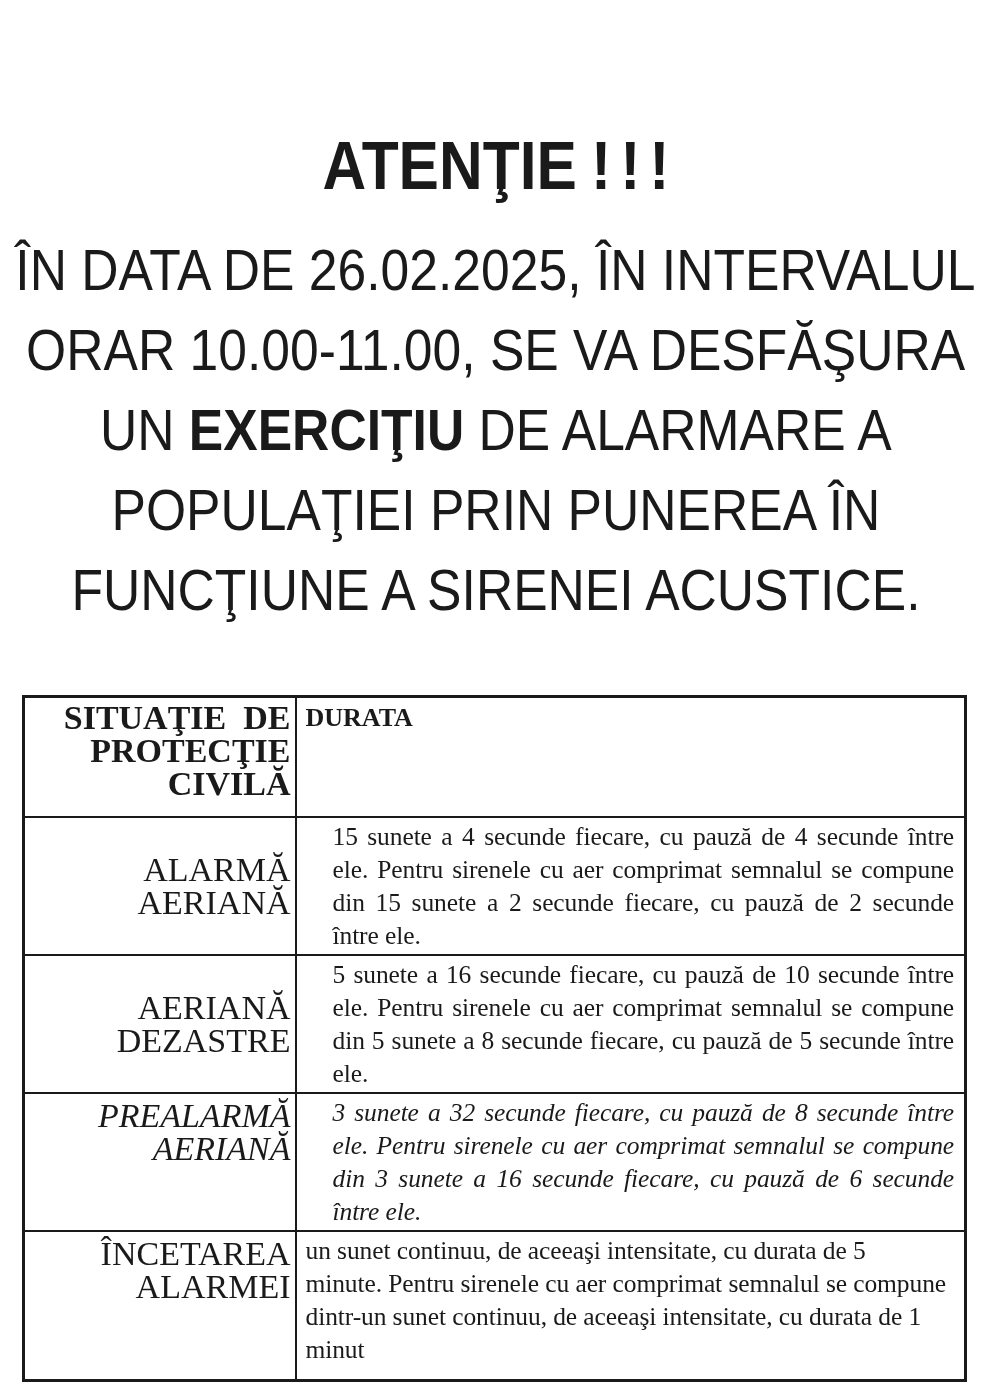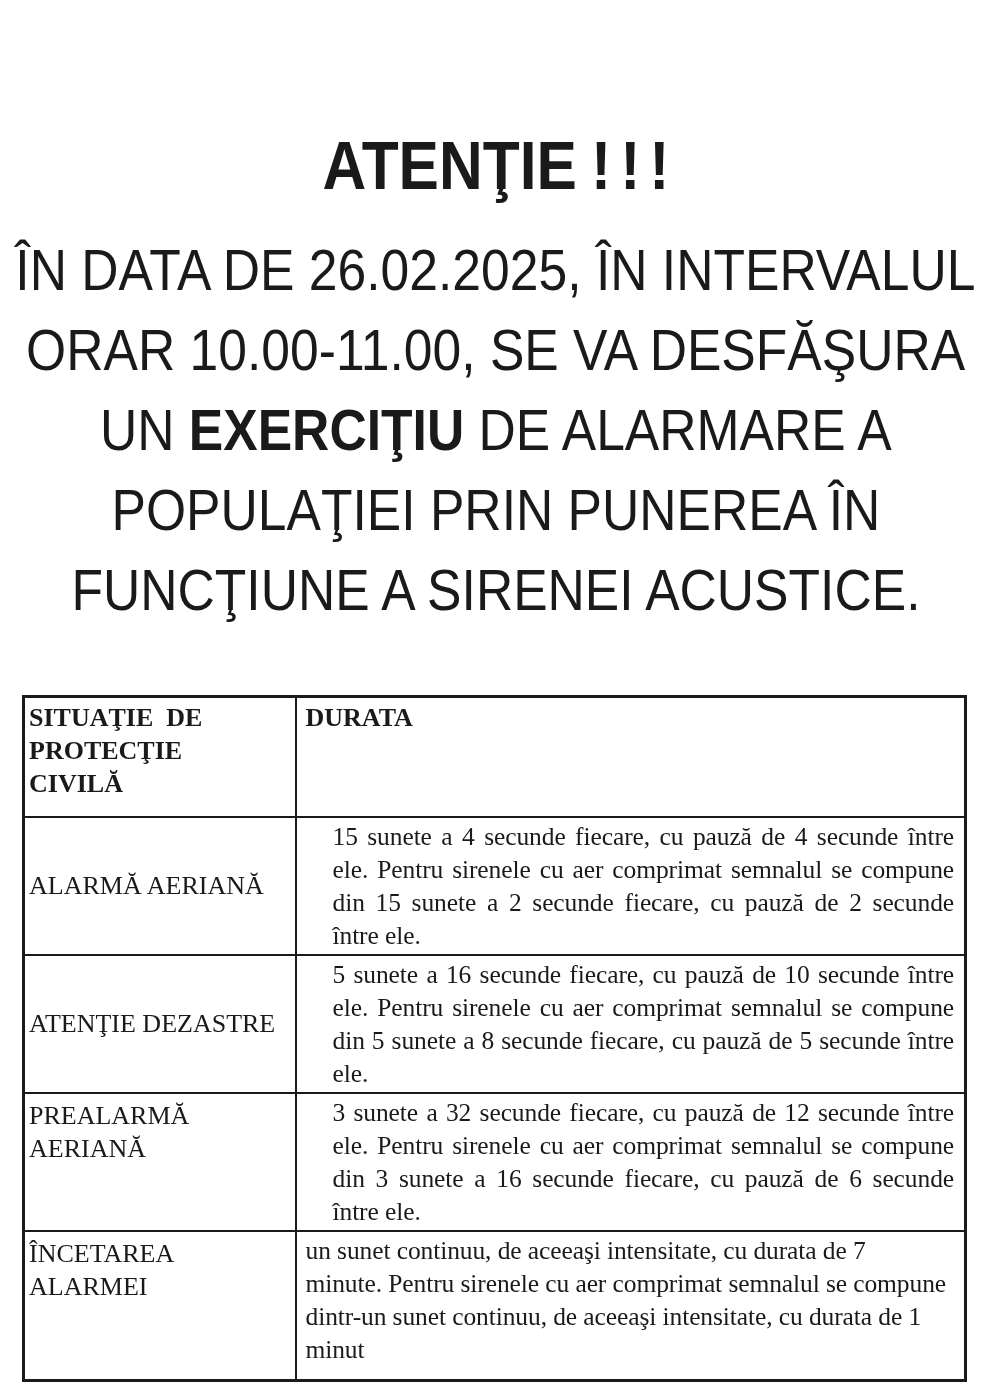--- a/index.html
+++ b/index.html
@@ -62,26 +62,26 @@
     table-layout: fixed;
     border: 3px solid #1a1a1a;
   }
   table.signals col.c1 { width: 272px; }
   table.signals col.c2 { width: 670px; }
   table.signals td { border: 2px solid #1a1a1a; }
 
   tr.hdr { height: 120px; }
   tr.r1  { height: 112px; }
   tr.r2  { height: 118px; }
-  tr.r3  { height: 128px; }
+  tr.r3  { height: 128px; font-style: italic; }
   tr.r4  { height: 150px; }
 
   td.sit {
-    text-align: left;
-    font-size: 26px;
+    text-align: right;
+    font-size: 34px;
     line-height: 33px;
     padding: 2px 4px;
   }
   td.sit.hd {
     font-weight: 700;
     vertical-align: top;
     white-space: pre-line;
     padding-top: 3px;
   }
   tr.mid td.sit { vertical-align: middle; }
@@ -129,30 +129,30 @@
         <td class="sit hd">SITUAŢIE&nbsp; DE
 PROTECŢIE
 CIVILĂ</td>
         <td class="dur hd">DURATA</td>
       </tr>
       <tr class="r1 mid">
         <td class="sit">ALARMĂ AERIANĂ</td>
         <td class="dur just">15 sunete a 4 secunde fiecare, cu pauză de 4 secunde între ele. Pentru sirenele cu aer comprimat semnalul se compune din 15 sunete a 2 secunde fiecare, cu pauză de 2 secunde între ele.</td>
       </tr>
       <tr class="r2 mid">
-        <td class="sit">ATENŢIE DEZASTRE</td>
+        <td class="sit">AERIANĂ DEZASTRE</td>
         <td class="dur just">5 sunete a 16 secunde fiecare, cu pauză de 10 secunde între ele. Pentru sirenele cu aer comprimat semnalul se compune din 5 sunete a 8 secunde fiecare, cu pauză de 5 secunde între ele.</td>
       </tr>
       <tr class="r3 top">
         <td class="sit">PREALARMĂ AERIANĂ</td>
-        <td class="dur just">3 sunete a 32 secunde fiecare, cu pauză de 12 secunde între ele. Pentru sirenele cu aer comprimat semnalul se compune din 3 sunete a 16 secunde fiecare, cu pauză de 6 secunde între ele.</td>
+        <td class="dur just">3 sunete a 32 secunde fiecare, cu pauză de 8 secunde între ele. Pentru sirenele cu aer comprimat semnalul se compune din 3 sunete a 16 secunde fiecare, cu pauză de 6 secunde între ele.</td>
       </tr>
       <tr class="r4 top">
         <td class="sit">ÎNCETAREA ALARMEI</td>
-        <td class="dur plain">un sunet continuu, de aceeaşi intensitate, cu durata de 7
+        <td class="dur plain">un sunet continuu, de aceeaşi intensitate, cu durata de 5
 minute. Pentru sirenele cu aer comprimat semnalul se compune
 dintr-un sunet continuu, de aceeaşi intensitate, cu durata de 1
 minut</td>
       </tr>
     </tbody>
   </table>
 
 </div>
 
 </body></html>

